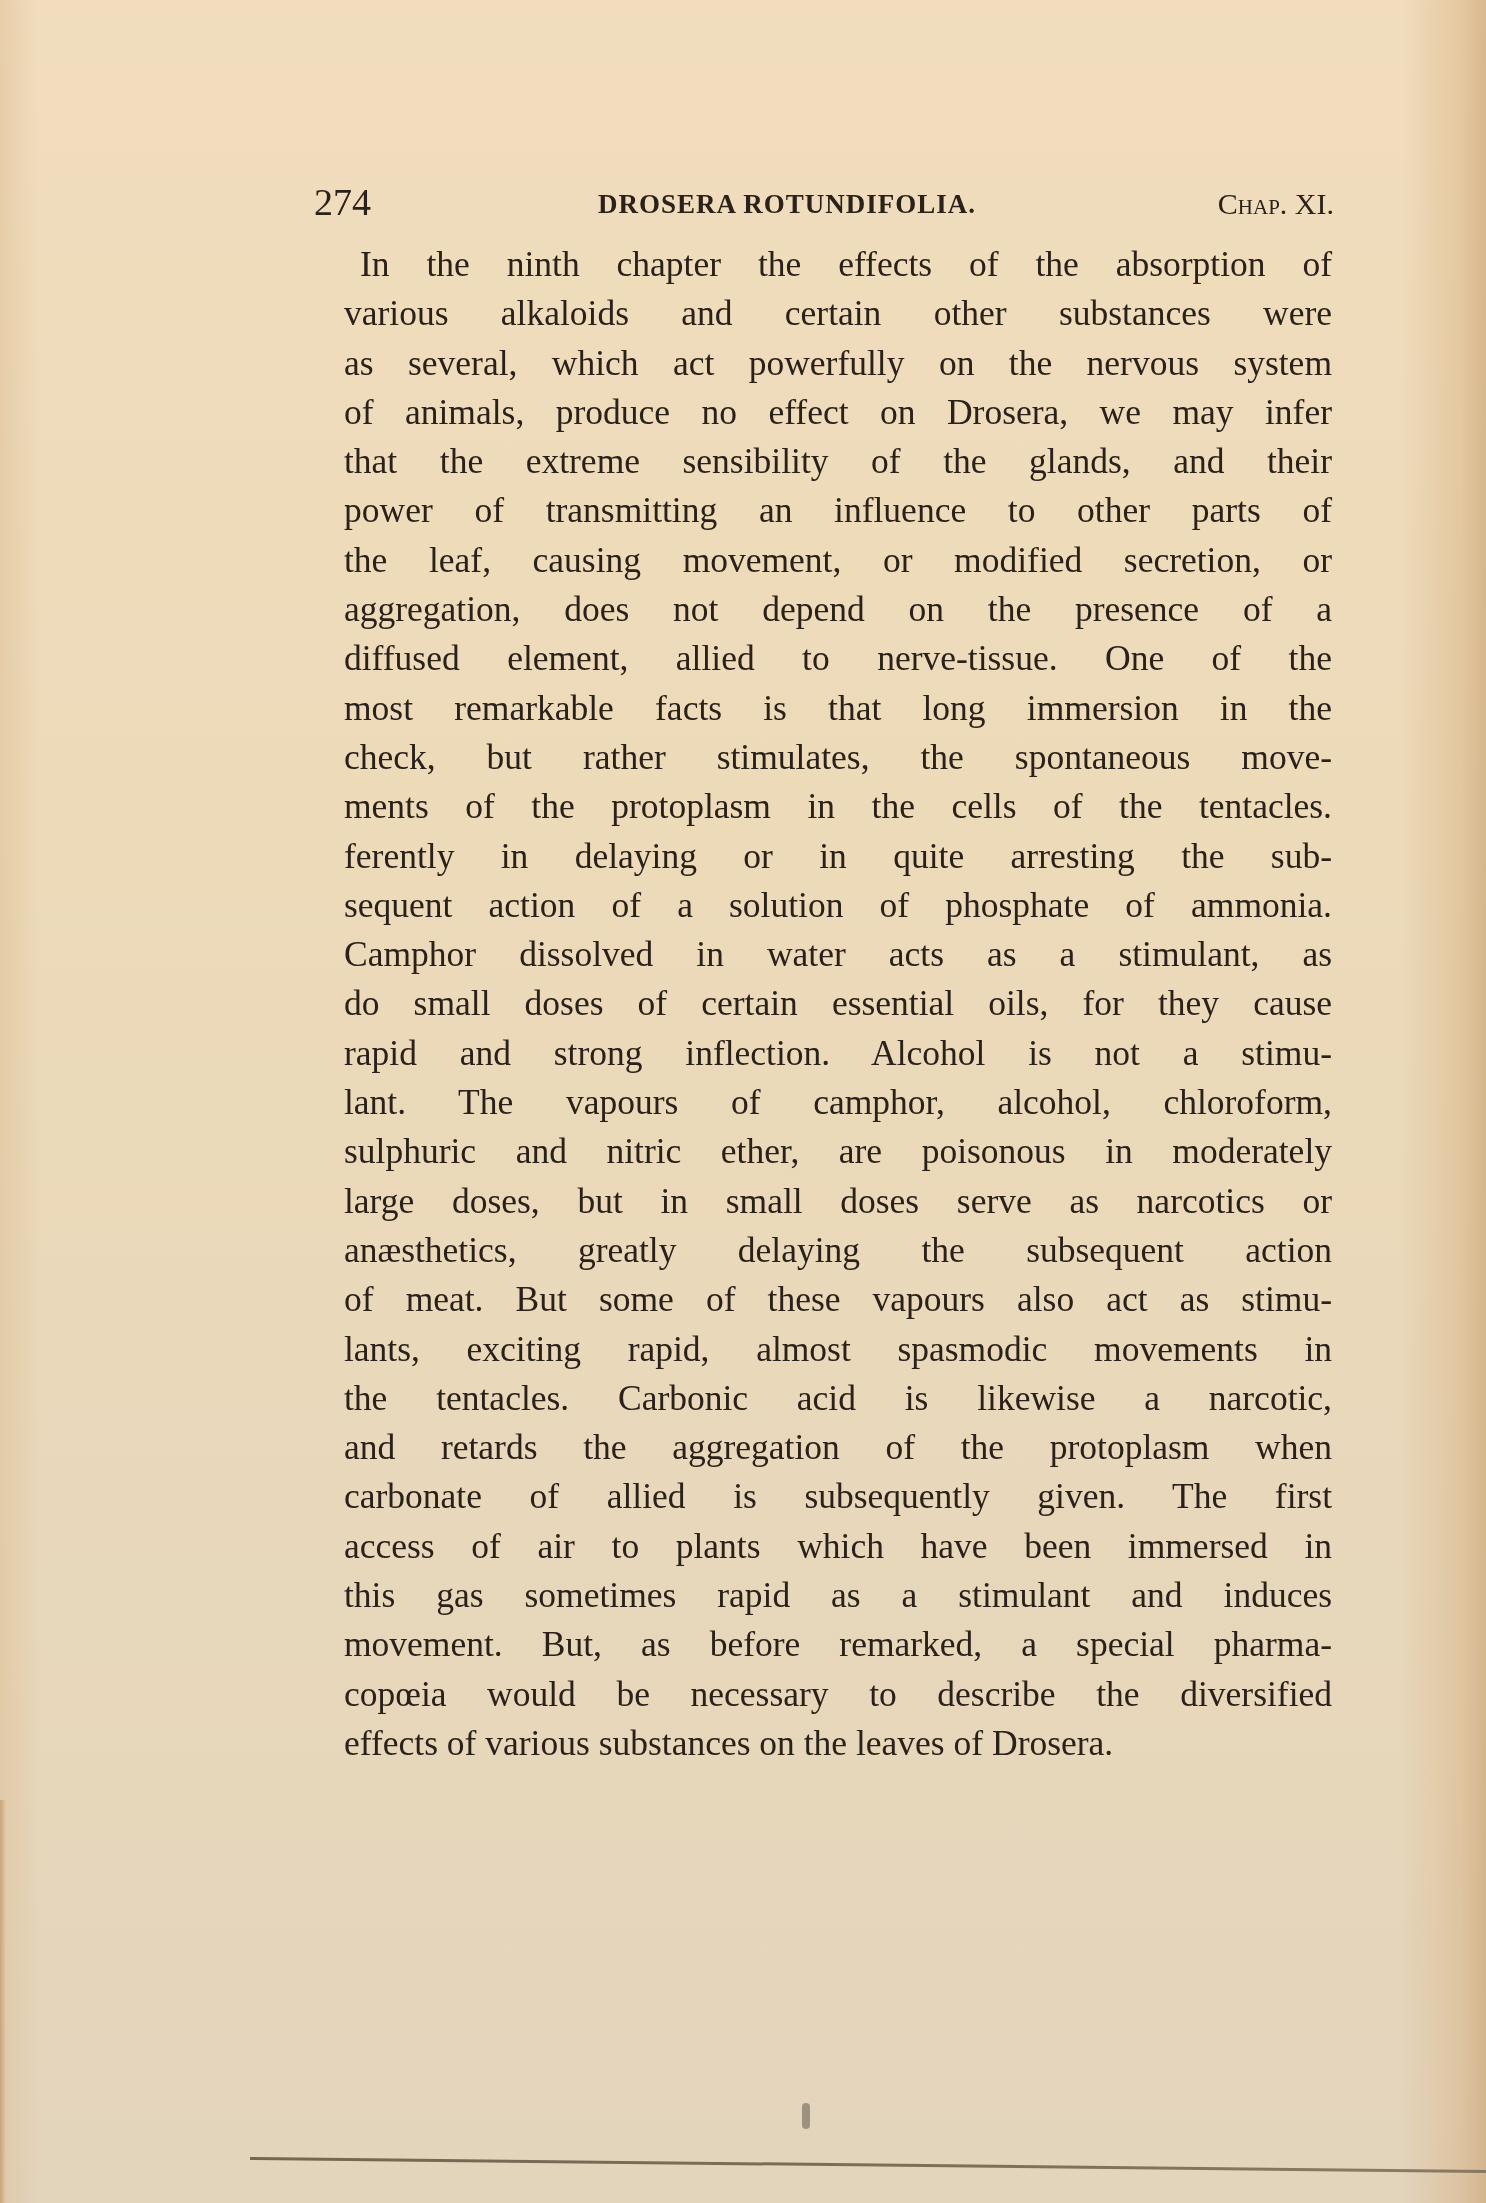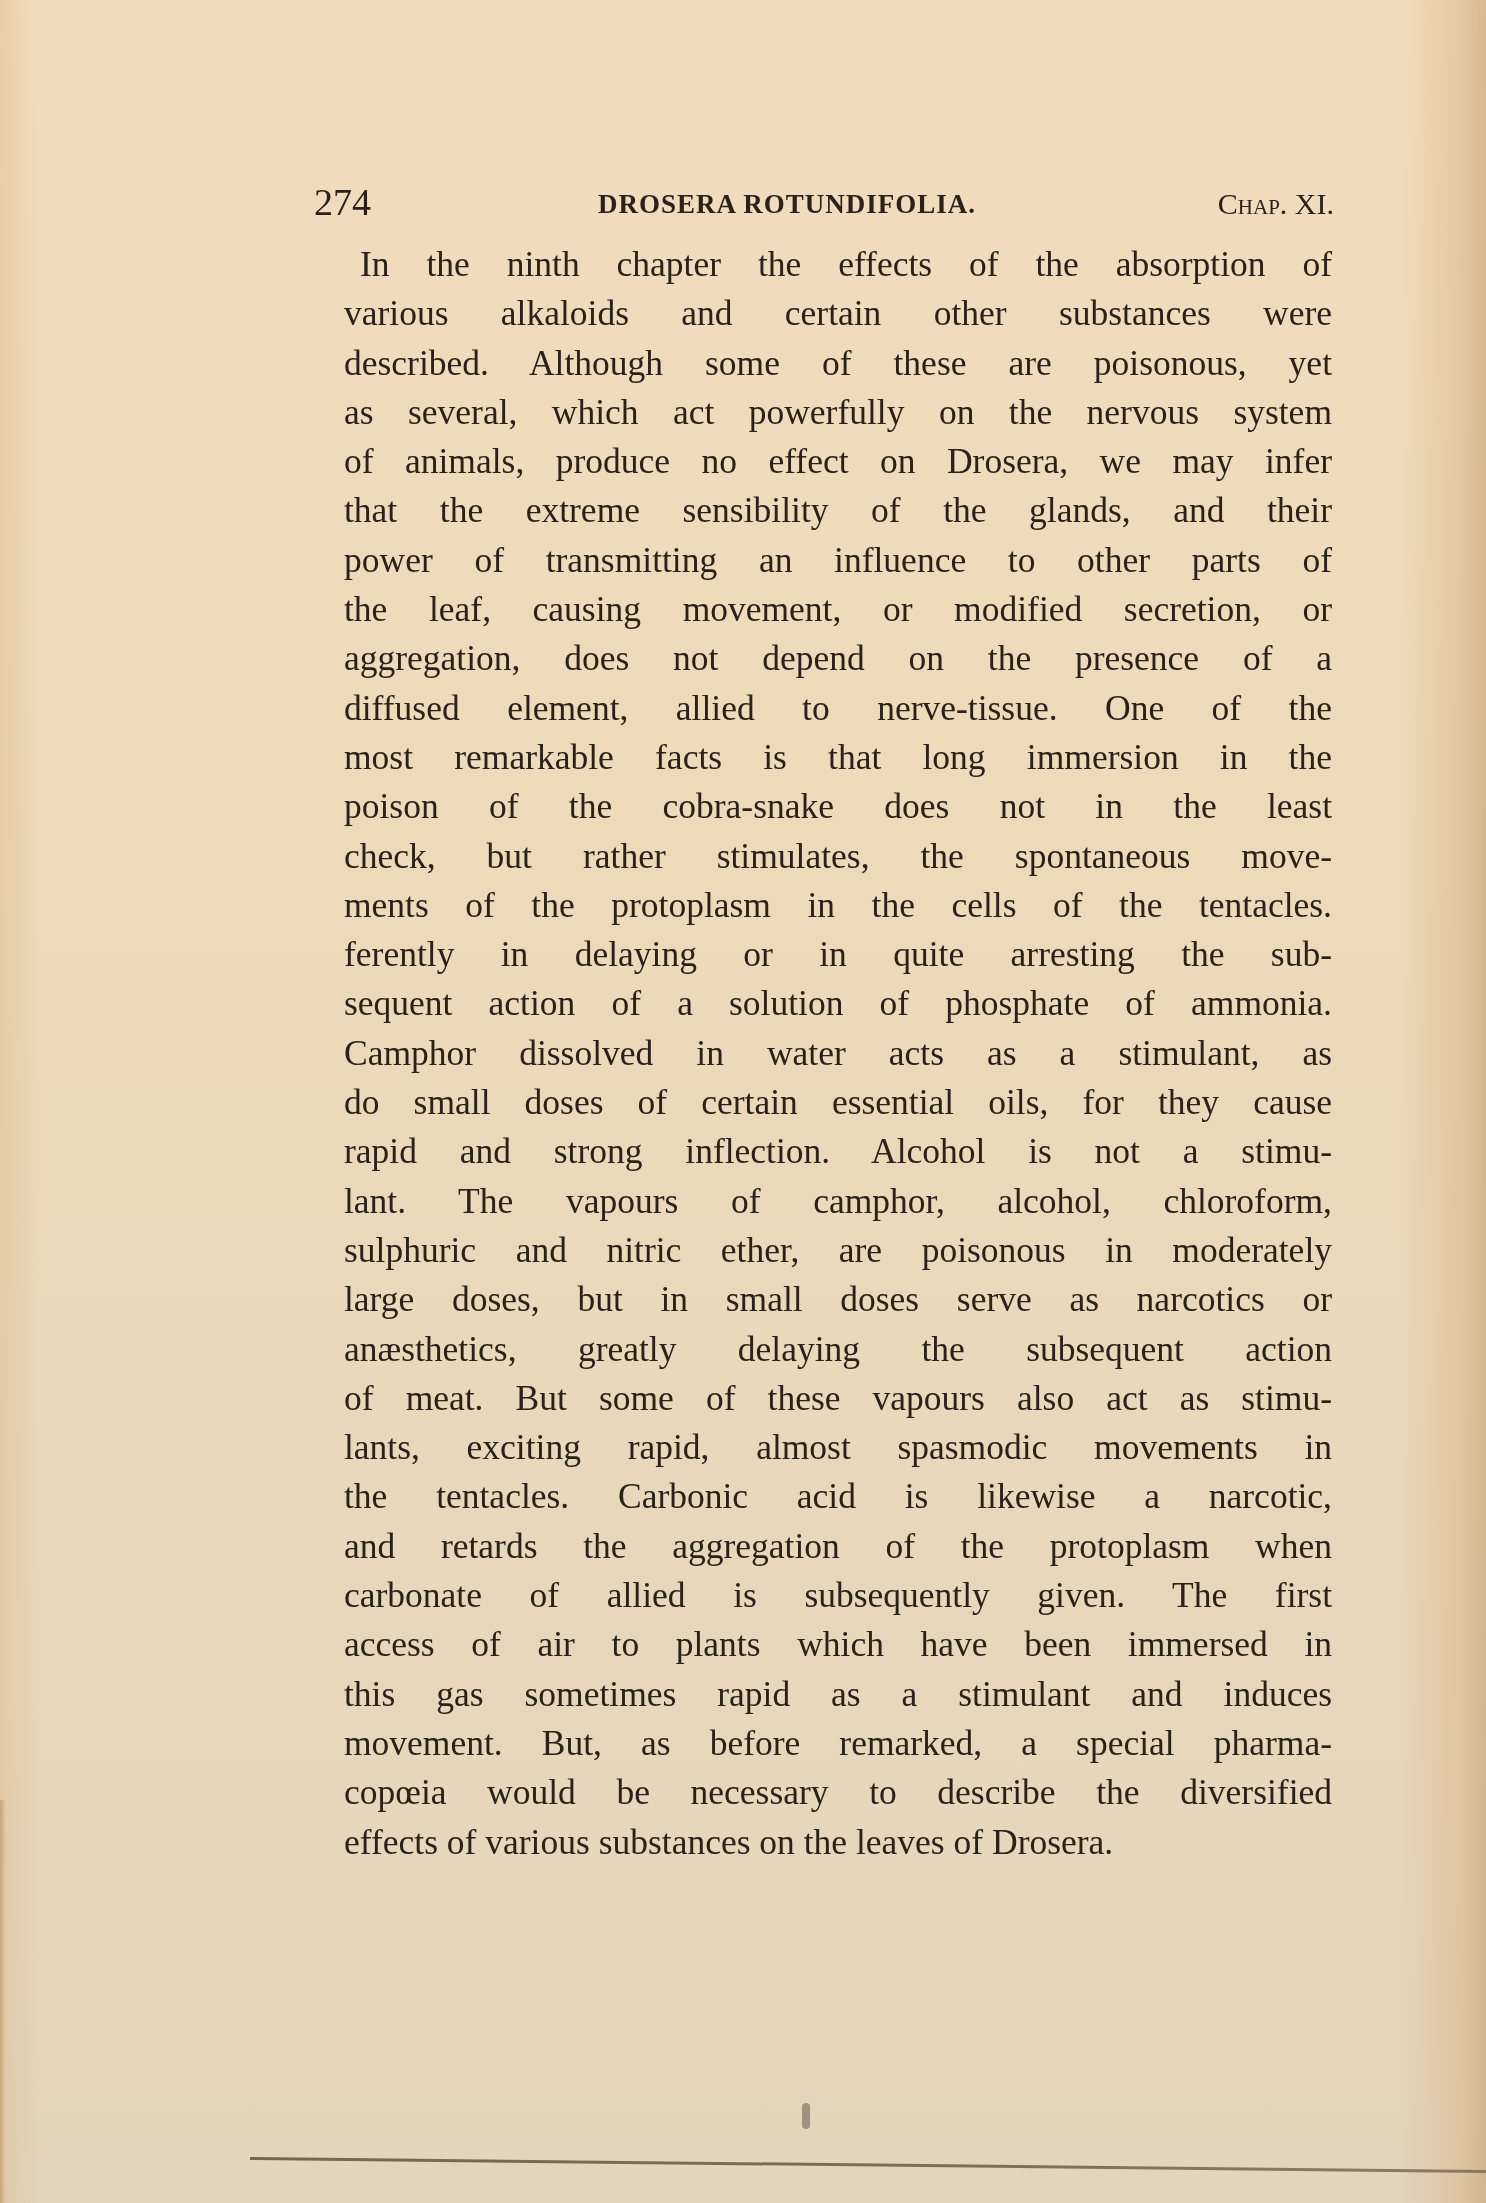--- a/index.html
+++ b/index.html
@@ -111,30 +111,28 @@
 
   <div class="running-head">
     <span class="folio">274</span>
     <span class="title">DROSERA ROTUNDIFOLIA.</span>
     <span class="chap">Chap. XI.</span>
   </div>
 
   <div class="body-text">
     <span class="line indent">In the ninth chapter the effects of the absorption of</span>
     <span class="line">various alkaloids and certain other substances were</span>
-    <span class="line">described. Although some of these are poisonous, yet</span>
     <span class="line">as several, which act powerfully on the nervous system</span>
     <span class="line">of animals, produce no effect on Drosera, we may infer</span>
     <span class="line">that the extreme sensibility of the glands, and their</span>
     <span class="line">power of transmitting an influence to other parts of</span>
     <span class="line">the leaf, causing movement, or modified secretion, or</span>
     <span class="line">aggregation, does not depend on the presence of a</span>
     <span class="line">diffused element, allied to nerve-tissue. One of the</span>
     <span class="line">most remarkable facts is that long immersion in the</span>
-    <span class="line">poison of the cobra-snake does not in the least</span>
     <span class="line">check, but rather stimulates, the spontaneous move-</span>
     <span class="line">ments of the protoplasm in the cells of the tentacles.</span>
     <span class="line">ferently in delaying or in quite arresting the sub-</span>
     <span class="line">sequent action of a solution of phosphate of ammonia.</span>
     <span class="line">Camphor dissolved in water acts as a stimulant, as</span>
     <span class="line">do small doses of certain essential oils, for they cause</span>
     <span class="line">rapid and strong inflection. Alcohol is not a stimu-</span>
     <span class="line">lant. The vapours of camphor, alcohol, chloroform,</span>
     <span class="line">sulphuric and nitric ether, are poisonous in moderately</span>
     <span class="line">large doses, but in small doses serve as narcotics or</span>

